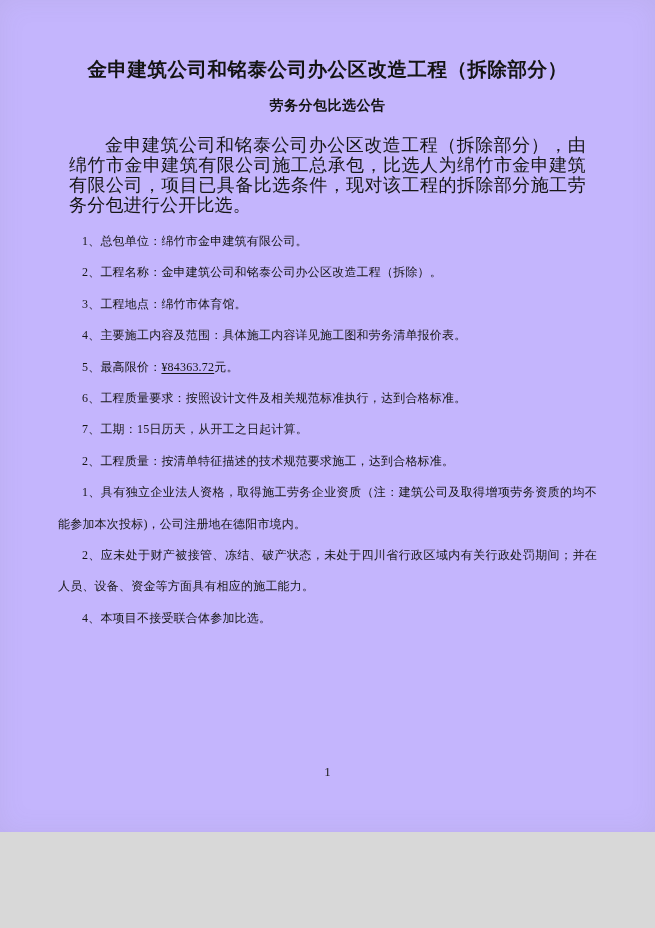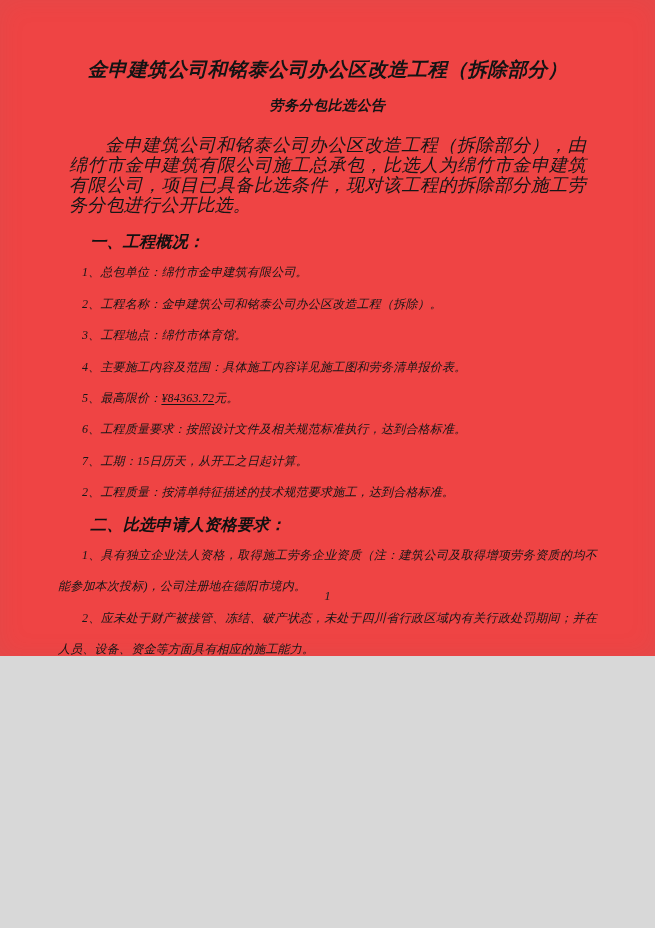--- a/index.html
+++ b/index.html
@@ -6,25 +6,24 @@
     margin: 0;
     padding: 0;
     background: #d8d8d8;
   }
   body {
     font-family: "Liberation Serif", "DejaVu Serif", serif;
   }
   .page {
     position: relative;
     width: 655px;
-    height: 656px;
-    background: #ef4444;
+    height: 832px;
+    background: #c4b5fd;
     overflow: hidden;
     box-sizing: border-box;
-    font-style: italic;
   }
   
   .page::before {
     content: "";
     position: absolute;
     inset: 0;
     pointer-events: none;
     box-shadow: inset 0 0 26px rgba(120,120,120,0.10);
   }
   .sheet {
@@ -99,34 +98,32 @@
 <body>
 
 <div class="page">
   <div class="sheet">
 
     <div class="title">金申建筑公司和铭泰公司办公区改造工程（拆除部分）</div>
     <div class="title-line-2">劳务分包比选公告</div>
 
     <p class="body">金申建筑公司和铭泰公司办公区改造工程（拆除部分），由绵竹市金申建筑有限公司施工总承包，比选人为绵竹市金申建筑有限公司，项目已具备比选条件，现对该工程的拆除部分施工劳务分包进行公开比选。</p>
 
-    <p class="section">一、工程概况：</p>
 
     <p class="item">1、总包单位：绵竹市金申建筑有限公司。</p>
     <p class="item">2、工程名称：金申建筑公司和铭泰公司办公区改造工程（拆除）。</p>
     <p class="item">3、工程地点：绵竹市体育馆。</p>
     <p class="item">4、主要施工内容及范围：具体施工内容详见施工图和劳务清单报价表。</p>
     <p class="item">
       <span>5、最高限价：</span><span class="underline">¥84363.72</span><span>元。</span>
     </p>
     <p class="item">6、工程质量要求：按照设计文件及相关规范标准执行，达到合格标准。</p>
     <p class="item">7、工期：15日历天，从开工之日起计算。</p>
     <p class="item">2、工程质量：按清单特征描述的技术规范要求施工，达到合格标准。</p>
 
-    <p class="section">二、比选申请人资格要求：</p>
 
     <p class="item">1、具有独立企业法人资格，取得施工劳务企业资质（注：建筑公司及取得增项劳务资质的均不能参加本次投标)，公司注册地在德阳市境内。</p>
     <p class="item">2、应未处于财产被接管、冻结、破产状态，未处于四川省行政区域内有关行政处罚期间；并在人员、设备、资金等方面具有相应的施工能力。</p>
     <p class="item">4、本项目不接受联合体参加比选。</p>
 
   </div>
 
   <div class="pagenum">1</div>
 </div>
 

